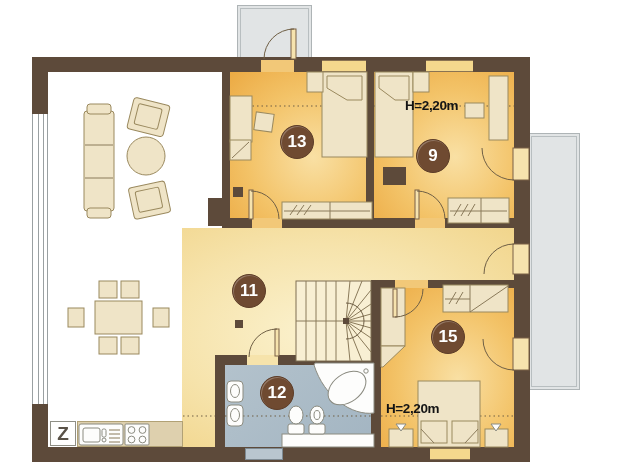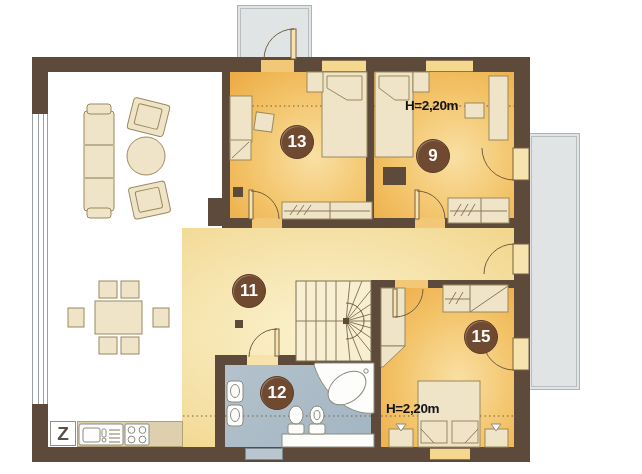--- a/index.html
+++ b/index.html
@@ -294,19 +294,19 @@
     <g>
       <rect class="leaf" x="513" y="338" width="16" height="32"></rect>
       <path class="arc" d="M514,370 A31,31 0 0 1 483,339"></path>
     </g>
   </svg>
 
   <div class="abs z6 badge" style="left:232px;top:274px;">11</div>
   <div class="abs z6 badge" style="left:260px;top:376px;">12</div>
   <div class="abs z6 badge" style="left:280px;top:125px;">13</div>
   <div class="abs z6 badge" style="left:416px;top:139px;">9</div>
-  <div class="abs z6 badge" style="left:464px;top:320px;">15</div>
+  <div class="abs z6 badge" style="left:431px;top:320px;">15</div>
 
   <div class="abs z6 hlabel" style="left:405px;top:98px;">H=2,20m</div>
   <div class="abs z6 hlabel" style="left:386px;top:401px;">H=2,20m</div>
   <div class="abs z6 zbox" style="left:50px;top:421px;width:26px;height:25px;">Z</div>
 
 </div>
 
 </body></html>

